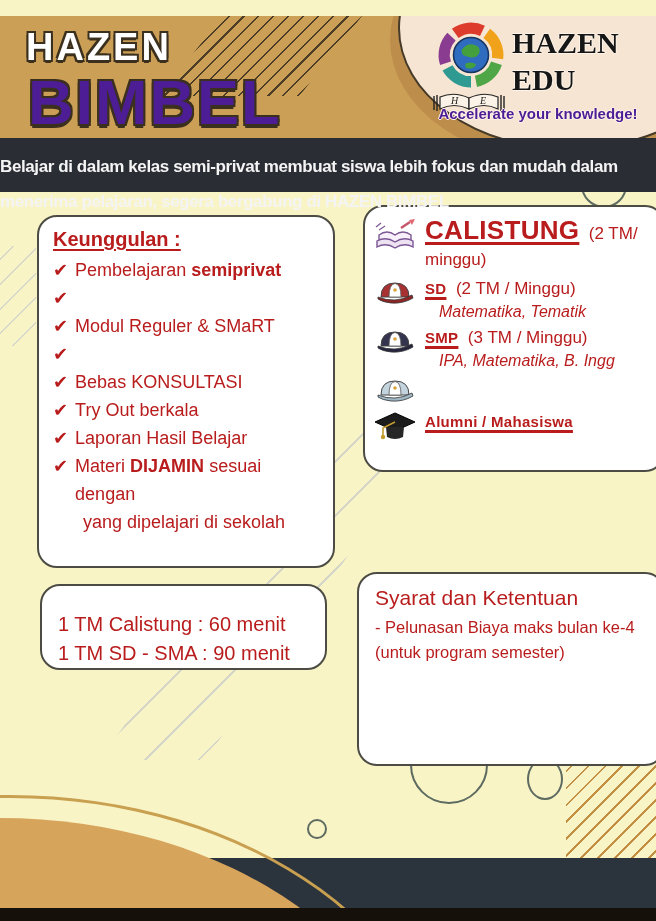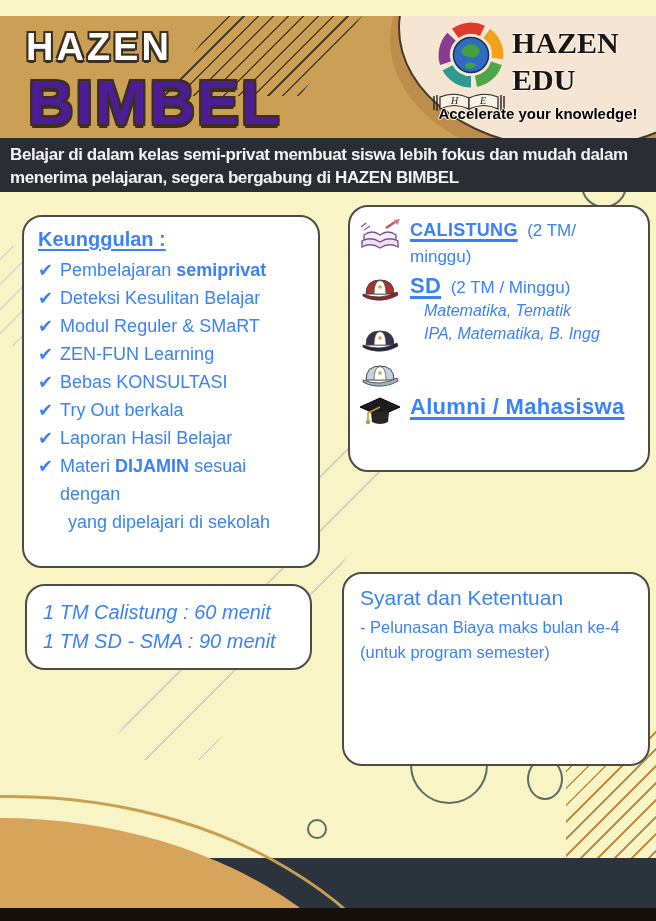--- a/index.html
+++ b/index.html
@@ -16,27 +16,27 @@
         background:#f7e5d3;border:2px solid #453a28;}
   .brand1{position:absolute;left:26px;top:10px;font-size:38px;font-weight:bold;color:#fff;letter-spacing:3px;
         text-shadow:-2px -2px 0 #3b301e,2px -2px 0 #3b301e,-2px 2px 0 #3b301e,2px 2px 0 #3b301e,0 3px 0 #3b301e;}
   .brand2{position:absolute;left:28px;top:50px;font-size:63px;font-weight:bold;color:#4c1d95;letter-spacing:2px;
         text-shadow:-2px -2px 0 #3b301e,2px -2px 0 #3b301e,-2px 2px 0 #3b301e,2px 2px 0 #3b301e,0 4px 0 #3b301e;}
   .logo-ring{position:absolute;left:437px;top:5px;}
   .logo-book{position:absolute;left:430px;top:72px;}
   .logo-name{position:absolute;left:512px;top:8px;font-family:"Liberation Serif",serif;font-weight:bold;
         font-size:30px;line-height:37px;color:#161616;
         text-shadow:1px 0 #fdf3e8,-1px 0 #fdf3e8,0 1px #fdf3e8,0 -1px #fdf3e8;}
-  .tagline{position:absolute;left:424px;top:89px;width:228px;text-align:center;font-size:15px;font-weight:bold;color:#000000;
+  .tagline{position:absolute;left:424px;top:89px;width:228px;text-align:center;font-size:15px;font-weight:bold;color:#4c1d95;
         text-shadow:1px 0 #fdf3e8,-1px 0 #fdf3e8,0 1px #fdf3e8,0 -1px #fdf3e8;}
 
   
   .banner{position:absolute;left:0;top:138px;width:656px;height:54px;background:#2a2d34;z-index:3;
         color:#f4f4f4;font-weight:bold;font-size:17px;letter-spacing:-0.4px;padding-top:5px;box-sizing:border-box;}
-  .banner div{padding-left:10px;line-height:23px;white-space:nowrap;}
+  .banner div{line-height:23px;white-space:nowrap;margin-top:12px;}
 
   
   .deco{position:absolute;z-index:1;}
   .stripes-mid{left:100px;top:430px;width:420px;height:330px;
         background:repeating-linear-gradient(135deg,transparent 0 36px,#d6d6c8 36px 38px);
         clip-path:polygon(55% 0,80% 0,25% 100%,0 100%);}
   .stripes-left{left:-10px;top:246px;width:46px;height:100px;
         background:repeating-linear-gradient(135deg,transparent 0 16px,#d8d8ca 16px 17.5px);}
   .stripes-gold{left:566px;top:722px;width:90px;height:152px;
         background:repeating-linear-gradient(135deg,transparent 0 10px,#c28f43 10px 12px);}
@@ -47,37 +47,37 @@
   .circ-d{left:581px;top:162px;width:42px;height:42px;}
 
   
   .band{position:absolute;left:0;top:858px;width:656px;height:50px;background:#2b333d;z-index:1;}
   .dome{position:absolute;left:-420px;top:818px;width:840px;height:600px;border-radius:50%;background:#d7a45c;z-index:1;}
   .gold-arc{position:absolute;left:-430px;top:795px;width:880px;height:640px;border-radius:50%;
         border:3px solid #c9a050;box-sizing:border-box;z-index:1;}
   .strip{position:absolute;left:0;top:908px;width:656px;height:13px;background:#15100a;z-index:4;}
 
   
-  .card{position:absolute;background:#fff;border:2px solid #4c4c44;border-radius:20px;box-sizing:border-box;z-index:2;color:#3b82f6;}
+  .card{position:absolute;background:#fff;border:2px solid #4c4c44;border-radius:20px;box-sizing:border-box;z-index:2;color:#b91c1c;margin-left:15px;}
   .card-keunggulan{left:22px;top:215px;width:298px;height:353px;padding:11px 14px;}
   .k-title{font-size:20px;font-weight:bold;text-decoration:underline;text-decoration-thickness:2px;text-underline-offset:3px;margin-bottom:5px;}
   .k-item{display:flex;gap:7px;font-size:18px;line-height:28px;align-items:flex-start;}
   .k-check{font-family:"DejaVu Sans",sans-serif;font-weight:bold;font-size:18px;line-height:28px;}
   .k-sub{margin-left:30px;font-size:18px;line-height:28px;}
 
   .card-programs{left:348px;top:205px;width:302px;height:267px;padding:10px 8px;}
   .p-row{display:flex;gap:8px;align-items:flex-start;margin-bottom:3px;}
   .p-icon{flex:0 0 44px;display:flex;justify-content:center;padding-top:2px;}
-  .p-name{font-weight:bold;font-size:22px;text-decoration:underline;text-decoration-thickness:2.5px;text-underline-offset:3px;letter-spacing:0.3px;}
-  .p-name-sm{font-size:18px;}
+  .p-name{font-weight:bold;font-size:15px;text-decoration:underline;text-decoration-thickness:2.5px;text-underline-offset:3px;letter-spacing:0.3px;}
+  .p-name-sm{font-size:26px;}
   .p-sched{font-size:17px;margin-left:5px;}
   .p-line{line-height:26px;}
   .p-sub{font-size:16px;line-height:20px;margin-left:14px;font-style:italic;}
 
-  .card-duration{left:25px;top:584px;width:287px;height:86px;padding:12px 16px;font-size:20px;line-height:29px;font-style:italic;}
+  .card-duration{left:25px;top:584px;width:287px;height:86px;padding:24px 16px;font-size:20px;line-height:29px;}
   .card-terms{left:342px;top:572px;width:308px;height:194px;padding:12px 16px;}
   .t-title{font-size:21px;margin-bottom:5px;}
   .t-line{font-size:16.5px;line-height:25px;}
 </style>
 </head>
 <body>
 
 <div class="page">
 
   <div class="deco stripes-left"></div>
@@ -140,29 +140,27 @@
   <div class="card card-keunggulan">
     <div class="k-title">Keunggulan :</div>
 
     <div class="k-item">
       <span class="k-check">✔</span>
       <span><span>Pembelajaran </span><b>semiprivat</b><span></span></span>
     </div>
 
     <div class="k-item">
       <span class="k-check">✔</span>
-      <span><span>Deteksi Kesulitan Belajar</span></span>
     </div>
     <div class="k-item">
       <span class="k-check">✔</span>
       <span><span>Modul Reguler &amp; SMaRT</span></span>
     </div>
     <div class="k-item">
       <span class="k-check">✔</span>
-      <span><span>ZEN-FUN Learning</span></span>
     </div>
     <div class="k-item">
       <span class="k-check">✔</span>
       <span><span>Bebas KONSULTASI</span></span>
     </div>
     <div class="k-item">
       <span class="k-check">✔</span>
       <span><span>Try Out berkala</span></span>
     </div>
     <div class="k-item">
@@ -214,20 +212,22 @@
     <div class="p-row">
       <span class="p-icon">
         <svg width="40" height="30" viewBox="0 0 40 30">
           <path d="M6 19 Q6 5 20 5 Q34 5 34 19 Z" fill="#34344f" stroke="#444" stroke-width="1"></path>
           <path d="M14 19 Q14 6 20 5.5 Q26 6 26 19 Z" fill="#fff" stroke="#555" stroke-width="0.8"></path>
           <path d="M3 19 Q20 26 37 17 L38 20 Q28 26 16 25 Q7 24 3 21 Z" fill="#262640" stroke="#333" stroke-width="0.8"></path>
           <circle cx="20" cy="12" r="1.8" fill="#d8a33a"></circle>
         </svg>
       </span>
       <span>
+        <div class="p-line"><span class="p-name">SMP</span>
+        <span class="p-sched">(3 TM / Minggu)</span></div>
         <div class="p-sub">IPA, Matematika, B. Ingg</div>
       </span>
     </div>
 
     <div class="p-row">
       <span class="p-icon">
         <svg width="40" height="30" viewBox="0 0 40 30">
           <path d="M6 19 Q6 5 20 5 Q34 5 34 19 Z" fill="#c3d4de" stroke="#444" stroke-width="1"></path>
           <path d="M14 19 Q14 6 20 5.5 Q26 6 26 19 Z" fill="#fff" stroke="#555" stroke-width="0.8"></path>
           <path d="M3 19 Q20 26 37 17 L38 20 Q28 26 16 25 Q7 24 3 21 Z" fill="#9fb6c4" stroke="#333" stroke-width="0.8"></path>

